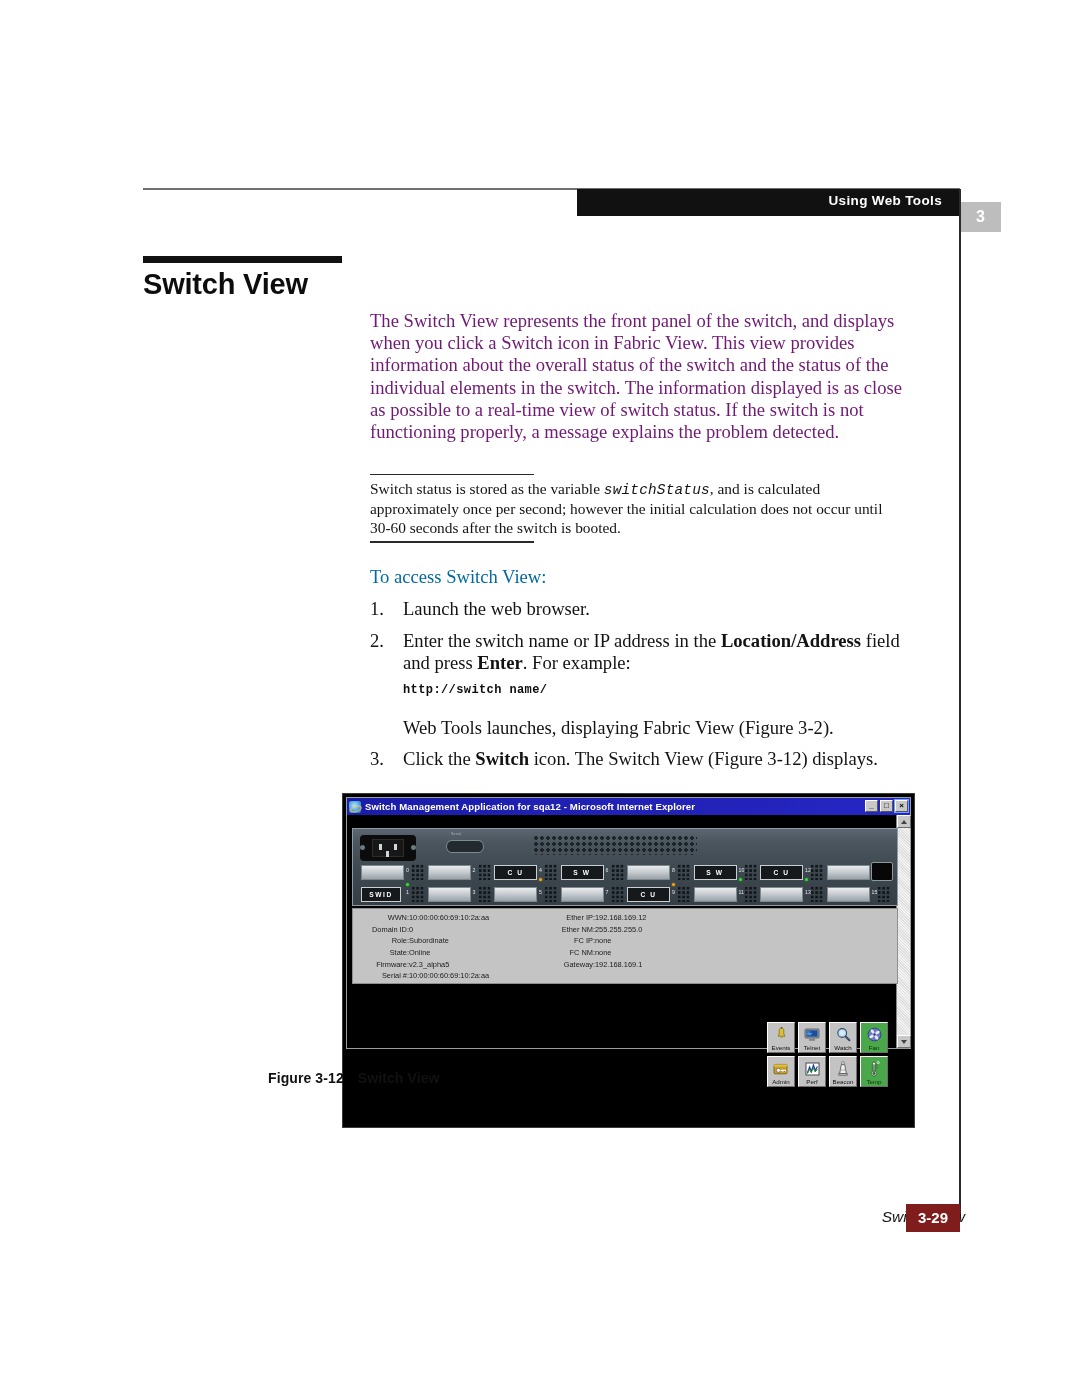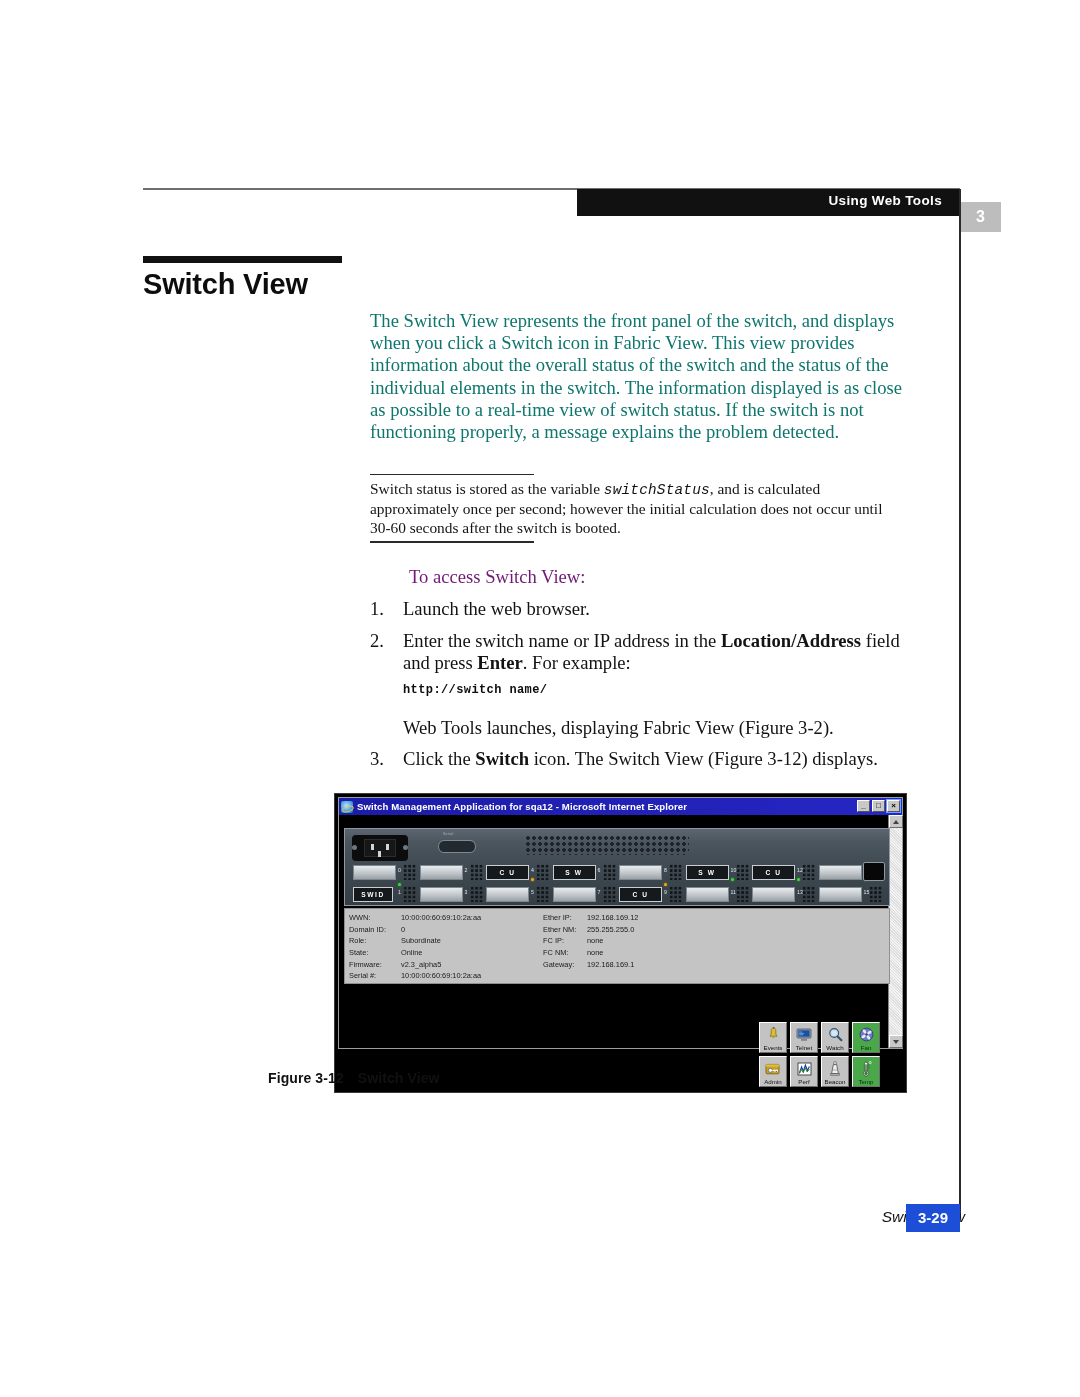--- a/index.html
+++ b/index.html
@@ -52,56 +52,56 @@
     position:absolute;left:143px;top:268px;
     font-family:"Liberation Sans", sans-serif;
     font-weight:bold;font-size:29px;color:#0d0d0d;
     letter-spacing:-.2px;white-space:nowrap;
   }
 
   
   .col{position:absolute;left:370px;width:545px;}
 
   .para{
-    font-size:18.6px;line-height:22.2px;color:#0f766e;
+    font-size:18.6px;line-height:22.2px;color:#701a75;
     text-align:left;
   }
 
   
   .note{position:absolute;left:370px;top:474px;width:520px;}
   .note-rule{width:164px;height:1.4px;background:#2a2a2a;}
   .note-body{
     font-size:15.4px;line-height:18.6px;color:#131313;
     padding:5px 0 4px 0;
   }
   .mono-i{
     font-family:"Liberation Mono", monospace;
     font-style:italic;font-size:14.4px;letter-spacing:.2px;
   }
 
   
-  .lead{position:absolute;left:370px;top:566px;font-size:18.6px;color:#701a75;margin-left:39px;}
+  .lead{position:absolute;left:370px;top:566px;font-size:18.6px;color:#0369a1;}
   .step{position:absolute;left:370px;width:545px;font-size:18.6px;line-height:22.2px;color:#131313;}
   .step .num{position:absolute;left:0;top:0;width:30px;}
   .step .txt{display:block;margin-left:33px;}
   .step b{font-weight:bold;text-align:center;}
   .code{
     position:absolute;left:403px;
     font-family:"Liberation Mono", monospace;
     font-weight:bold;font-size:12px;color:#0d0d0d;
     letter-spacing:.4px;
   }
   .sub{
     position:absolute;left:403px;width:512px;
     font-size:18.6px;line-height:22.2px;color:#131313;
   }
 
   
   .fig{
-    position:absolute;left:334px;top:793px;width:573px;height:300px;
+    position:absolute;left:342px;top:793px;width:573px;height:335px;
     background:#000000;
     border:1px solid #3b3b3b;
     box-sizing:border-box;
   }
   .win{
     position:absolute;left:3px;top:3px;width:565px;height:252px;
     background:#000000;
     border:1px solid #9d9d9d;
     box-sizing:border-box;
   }
@@ -216,21 +216,21 @@
     position:absolute;right:4px;top:33px;width:22px;height:19px;
     background:#070707;border:1px solid #8e989f;border-radius:2px;box-sizing:border-box;
   }
 
   
   .info{
     position:absolute;left:5px;top:110px;width:546px;height:76px;
     background:#c4c4c4;border:1px solid #8f8f8f;box-sizing:border-box;
   }
   .fields{position:absolute;left:4px;top:3px;}
-  .frow{height:11.6px;display:flex;align-items:center;}
+  .frow{height:11.6px;display:flex;align-items:center;text-align:right;}
   .fk{
     width:52px;font-family:"Liberation Sans", sans-serif;font-size:7.4px;color:#1a1a1a;
   }
   .fv{font-family:"Liberation Sans", sans-serif;font-size:7.4px;color:#1a1a1a;}
   .fields.right{left:198px;}
   .fields.right .fk{width:44px;}
 
   
   .tools{position:absolute;right:6px;top:113px;width:124px;}
   .trow{display:flex;gap:3px;margin-bottom:3px;}
@@ -258,21 +258,21 @@
   .caption .gap{display:inline-block;width:14px;}
 
   
   .foot-name{
     position:absolute;right:115px;top:1208px;
     font-family:"Liberation Sans", sans-serif;
     font-style:italic;font-size:15.5px;color:#141414;
   }
   .foot-page{
     position:absolute;left:906px;top:1204px;width:54px;height:28px;
-    background:#1d4ed8;
+    background:#7f1d1d;
   }
   .foot-page span{
     display:block;text-align:center;line-height:28px;
     color:#ffffff;font-family:"Liberation Sans", sans-serif;
     font-weight:bold;font-size:15px;
   }
 </style>
 </head>
 <body>
 

